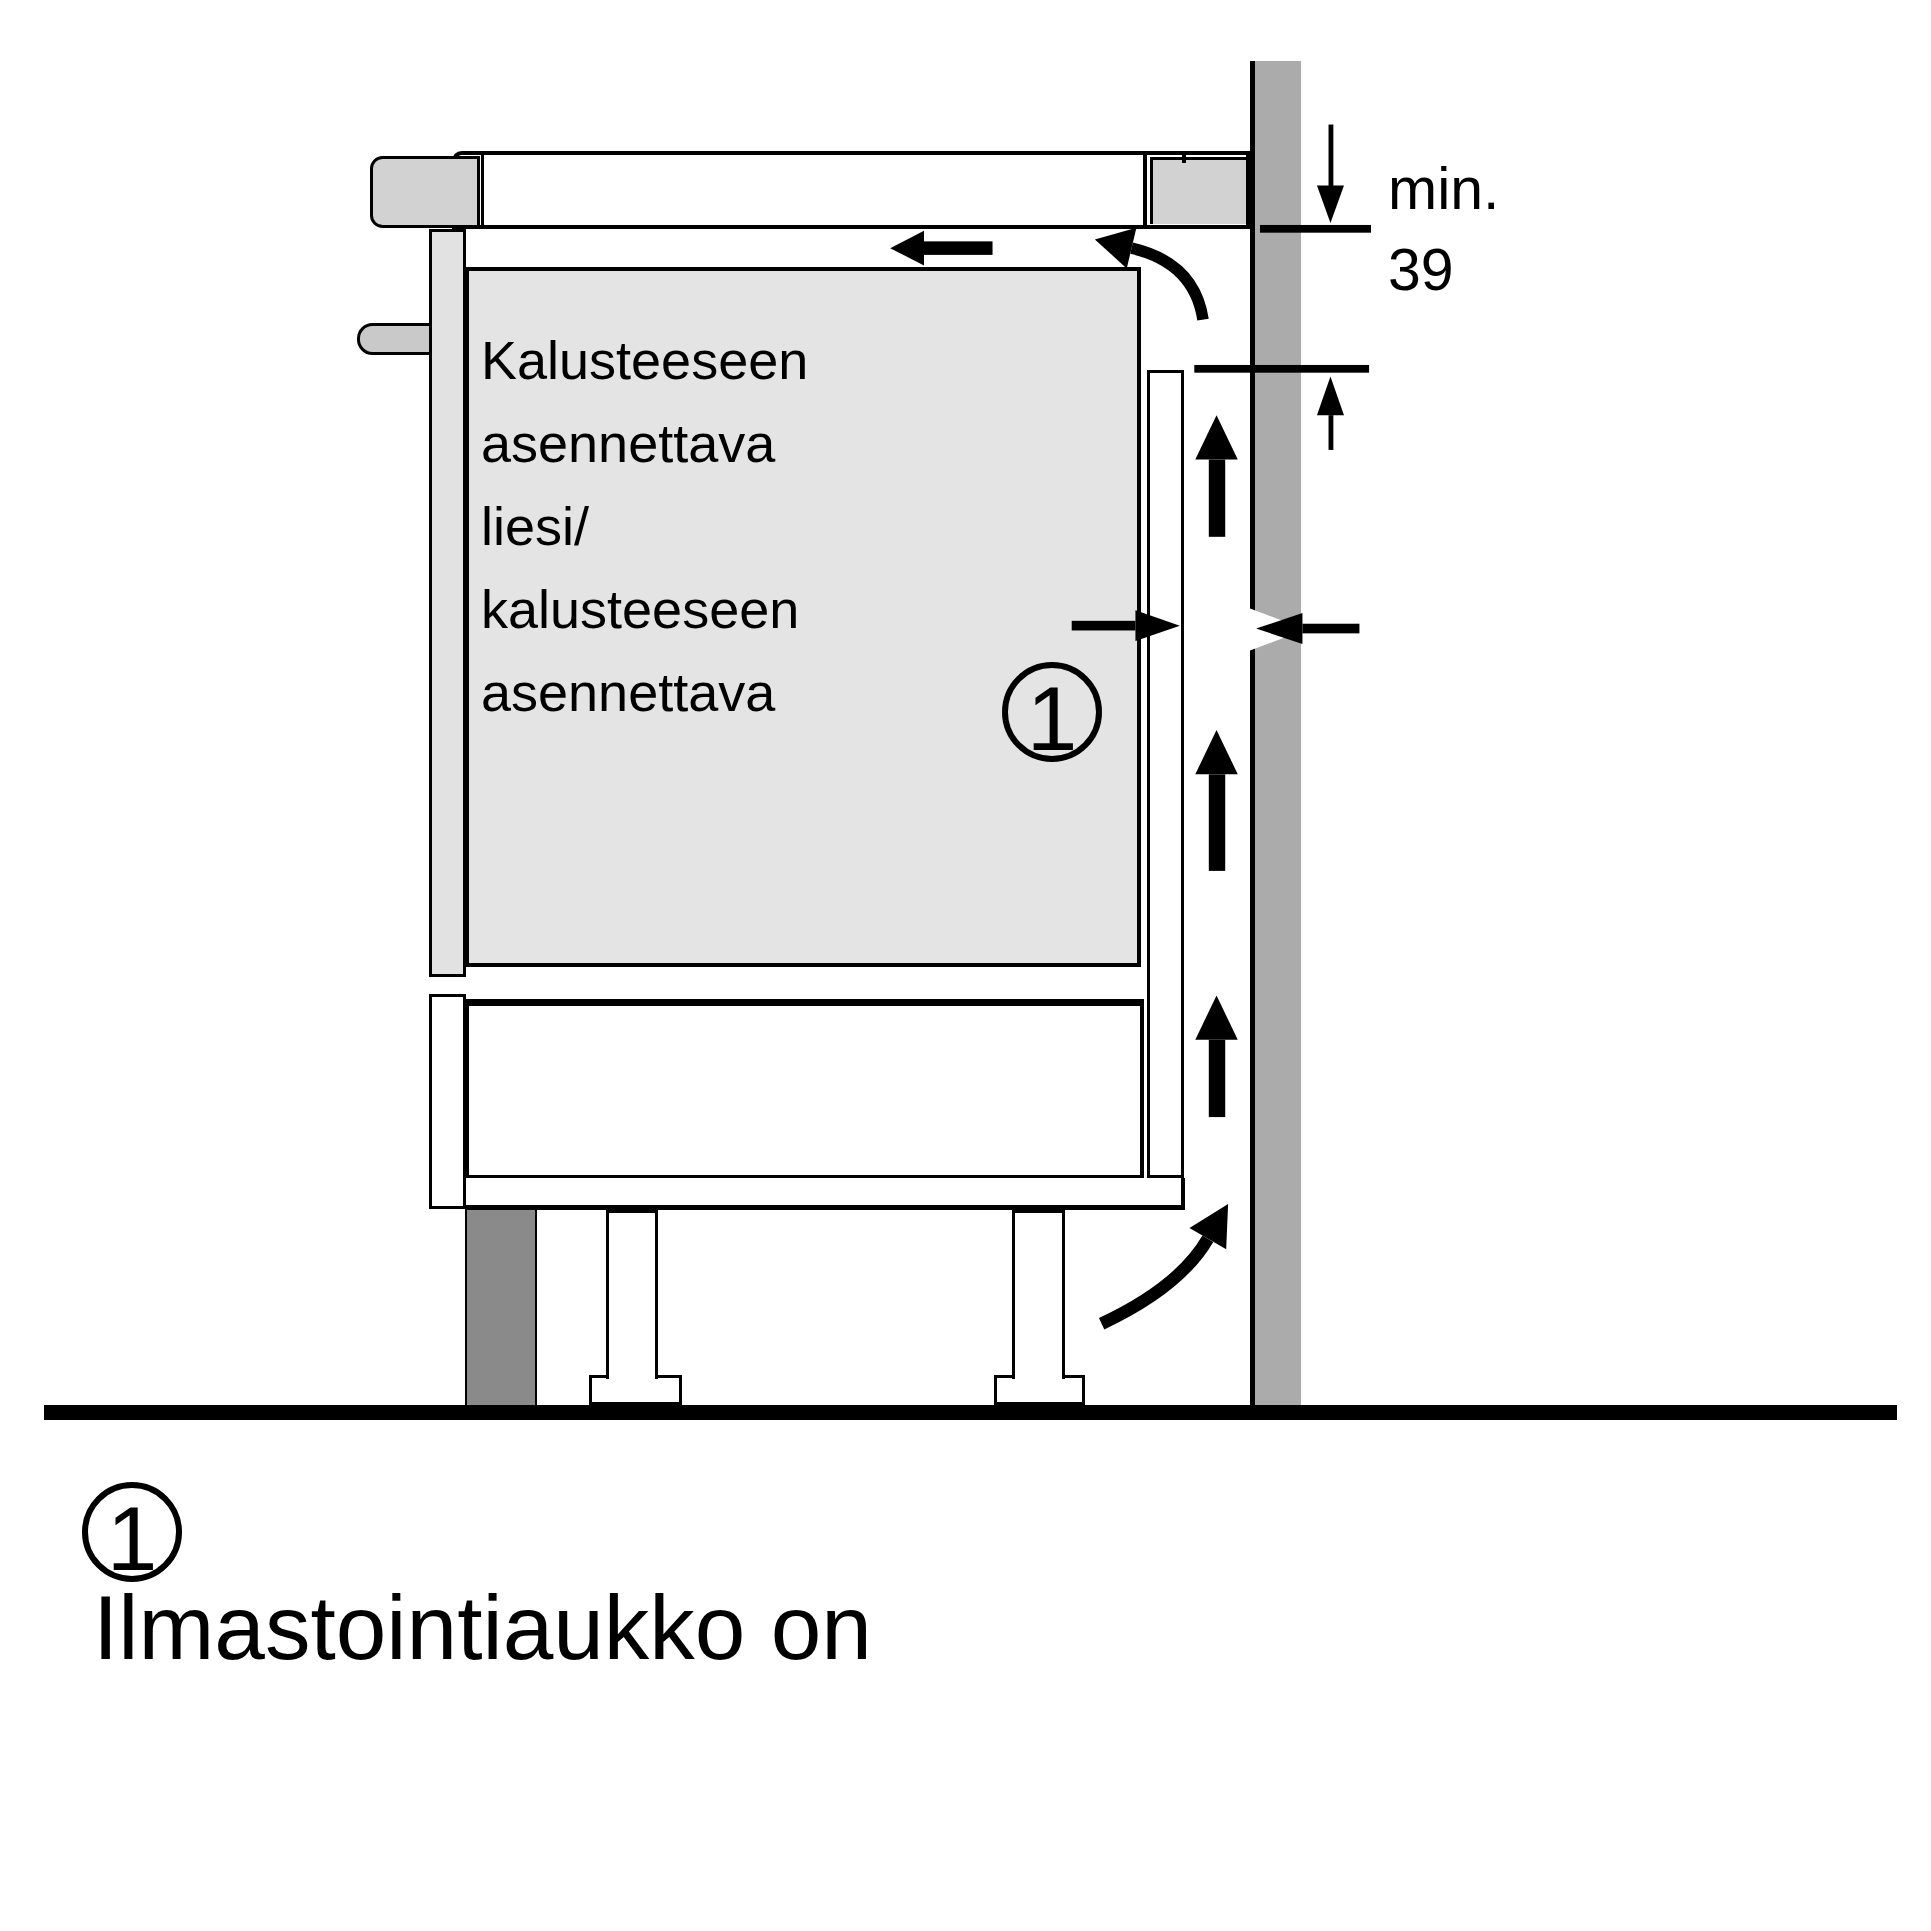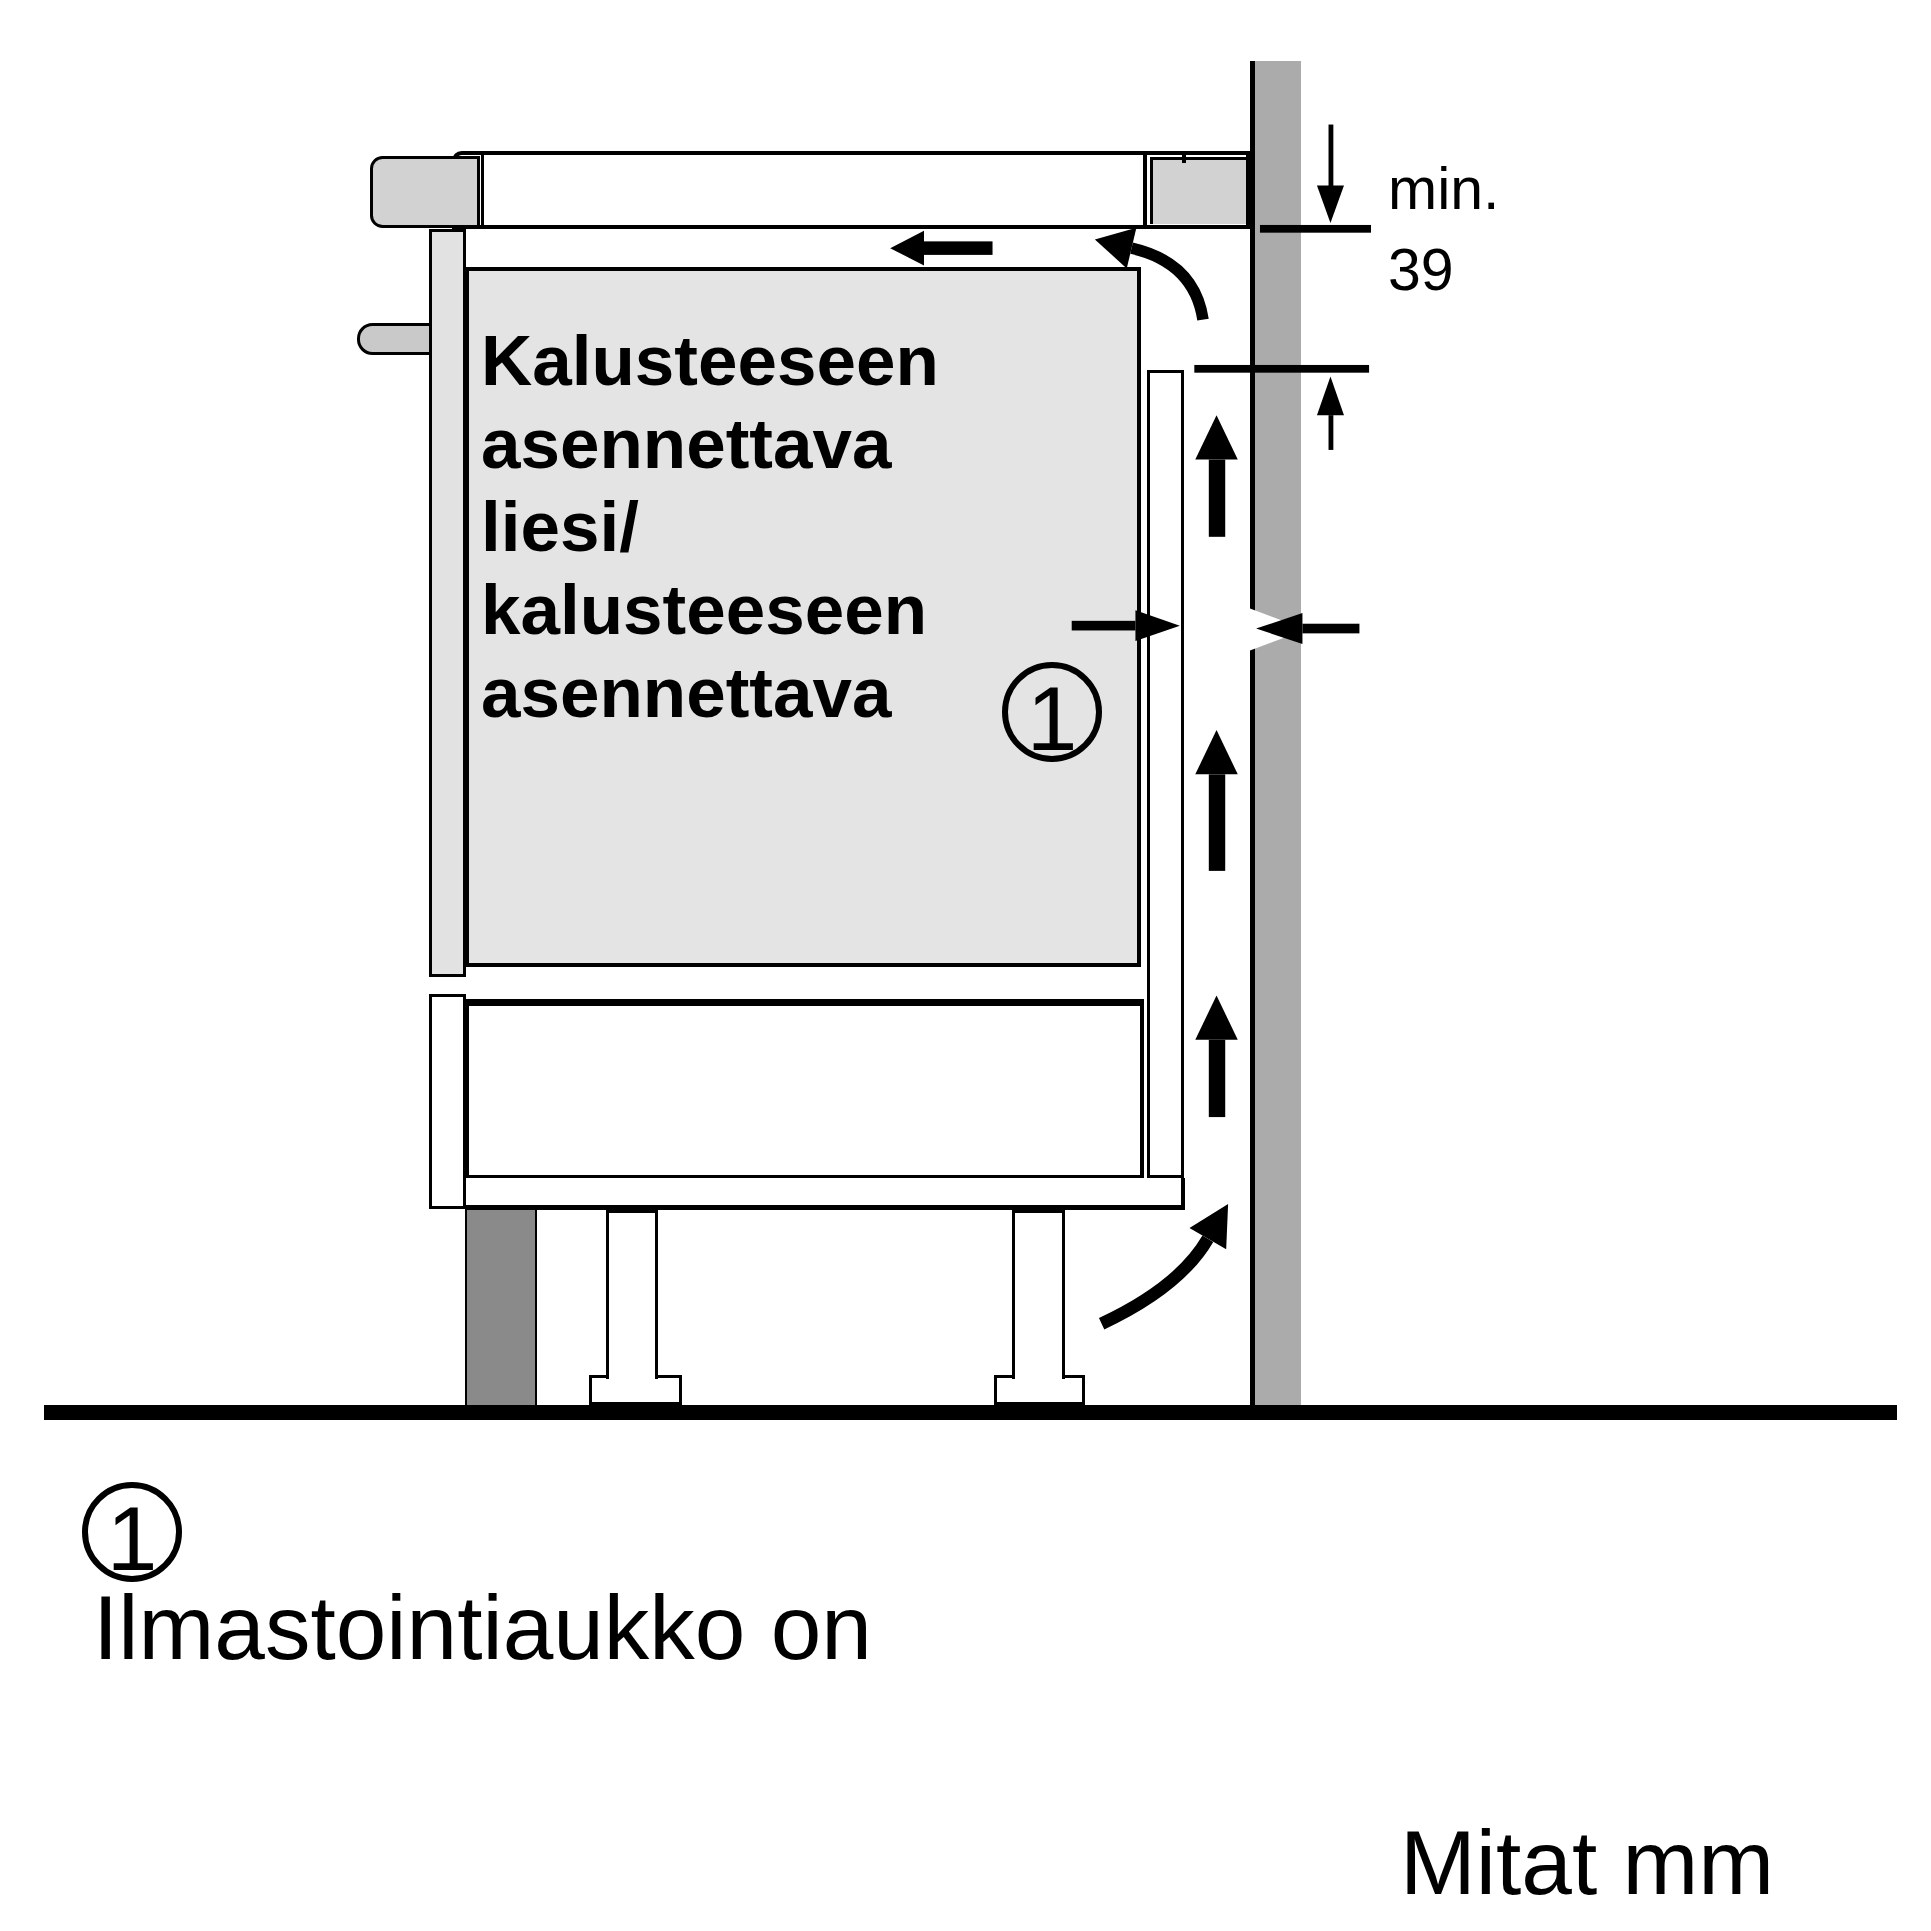--- a/index.html
+++ b/index.html
@@ -38,21 +38,21 @@
   }
   .handle{
     left:357px;top:323px;width:77px;height:32px;background:var(--handle);
     border:3.9px solid #000;border-top-left-radius:15.4px;border-bottom-left-radius:15.4px;
   }
   .oven{
     left:465px;top:267px;width:676px;height:700px;background:var(--oven);
     border:4.8px solid #000;
   }
   .oven-label{
-    left:481px;top:319px;font-size:71px;line-height:83px;white-space:nowrap;font-weight:bold;
+    left:481px;top:319px;font-size:54px;line-height:83px;white-space:nowrap;
   }
   .compartment{
     left:465px;top:999px;width:679px;height:179px;background:#fff;
     border:4.8px solid #000;border-top-width:7.7px;border-bottom-width:3.9px;
   }
   .bottom-band{
     left:465px;top:1178px;width:720px;height:32px;background:#fff;
     border-bottom:5.8px solid #000;border-right:4.8px solid #000;
   }
   .post-lower{
@@ -128,21 +128,20 @@
   </div>
   <div class="abs dim-text gap20">20</div>
 
   <div class="abs circled callout z10" style="z-index:60;">1</div>
 
   <div class="abs circled legend-circle">1</div>
   <div class="abs legend-text">
     <div>Ilmastointiaukko on</div>
   </div>
 
-  <div class="abs footer-note">Mitat mm</div>
 
   <svg class="overlay" width="1931" height="1931" viewBox="0 0 2000 2000">
 
     <polygon points="1294,630 1353,652 1294,674" fill="#fff"></polygon>
 
     <g>
       <rect x="1376" y="129" width="5" height="66" fill="#000"></rect>
       <polygon points="1378,231 1364,192 1392,192" fill="#000"></polygon>
       <rect x="1305" y="233" width="115" height="8" fill="#000"></rect>
     </g>

